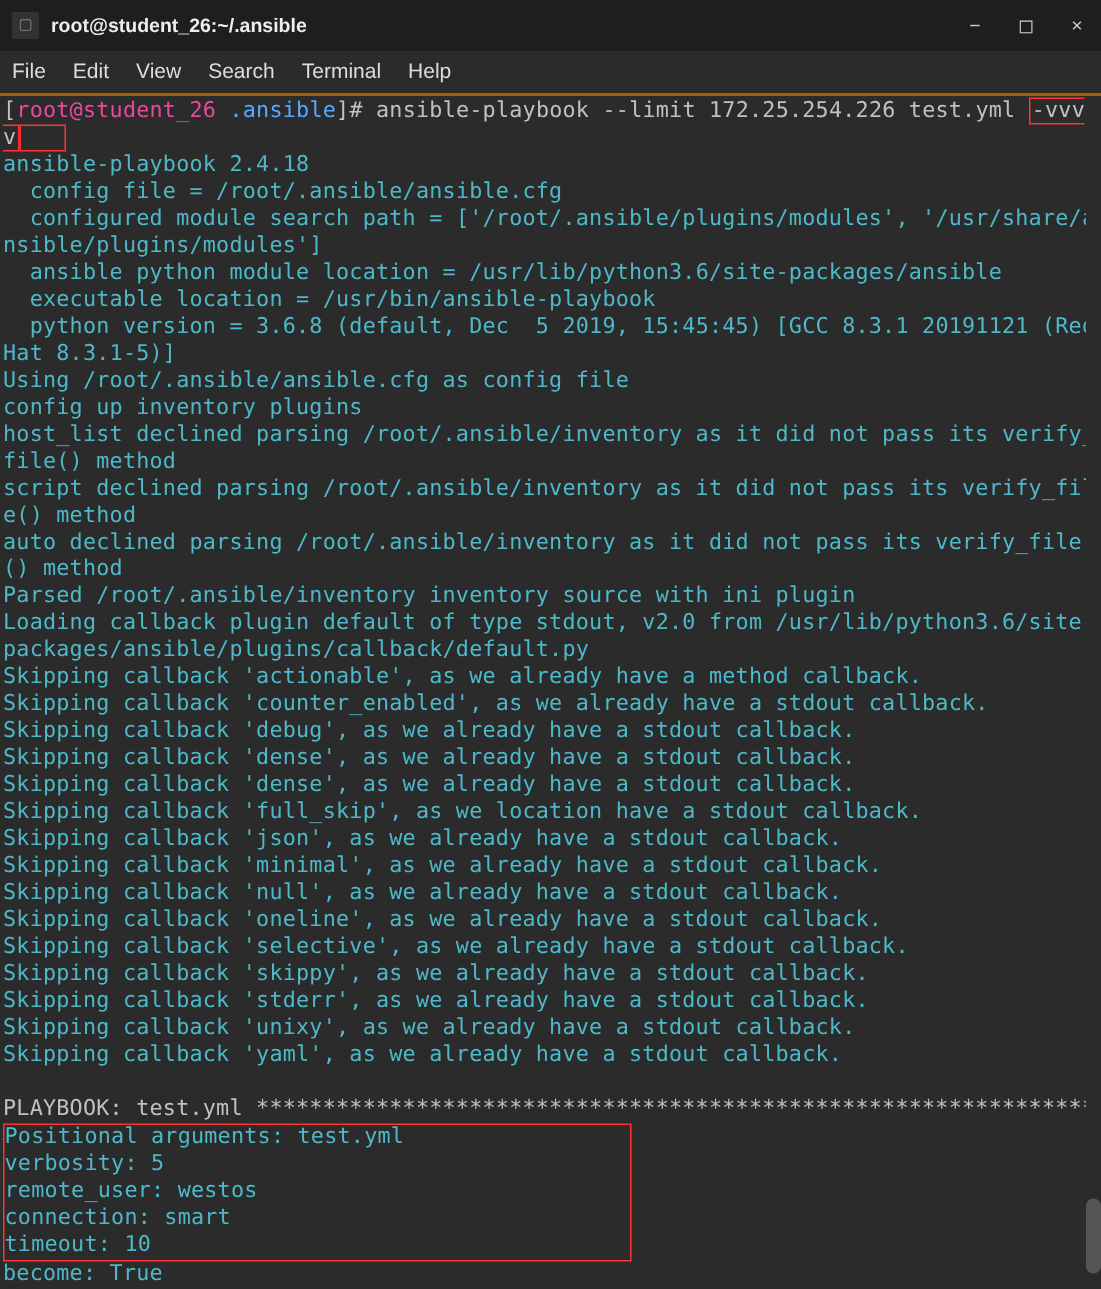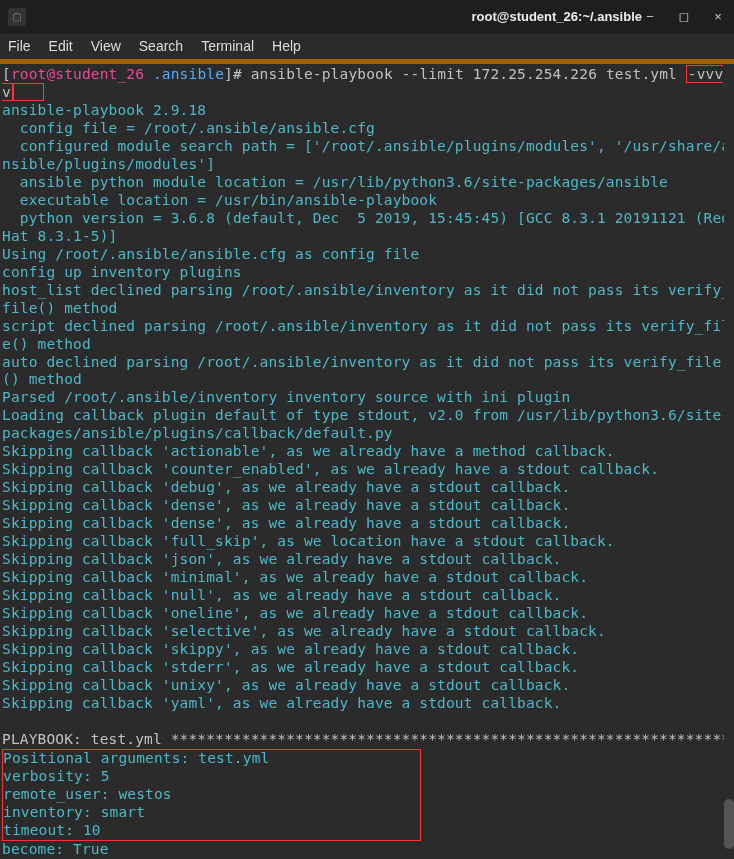--- a/index.html
+++ b/index.html
@@ -29,21 +29,21 @@
       border-radius: 2px;
       margin-right: 8px;
       display: flex;
       align-items: center;
       justify-content: center;
       color: #888;
       font-size: 10px;
     }
     .titlebar-title {
       flex: 1;
-      text-align: right;
+      text-align: left;
       font-weight: bold;
       color: #eee;
     }
     .window-controls {
       display: flex;
       gap: 18px;
       color: #ccc;
       font-size: 13px;
     }
     .window-control {
@@ -54,21 +54,21 @@
     .menubar {
       background: #2b2b2b;
       height: 30px;
       display: flex;
       align-items: center;
       padding: 0 8px;
       gap: 18px;
       color: #ddd;
       font-family: sans-serif;
       font-size: 14px;
-      border-bottom: 5px solid #a16207;
+      border-bottom: 2px solid #a16207;
     }
     .menu-item { cursor: pointer; }
     .terminal {
       padding: 2px;
       white-space: pre-wrap;
       word-break: break-all;
       letter-spacing: 0.15px;
     }
     .prompt-bracket { color: #c0c0c0; }
     .prompt-user { color: #ec4899; }
@@ -121,21 +121,21 @@
 <div class="menubar">
   <span class="menu-item">File</span>
   <span class="menu-item">Edit</span>
   <span class="menu-item">View</span>
   <span class="menu-item">Search</span>
   <span class="menu-item">Terminal</span>
   <span class="menu-item">Help</span>
 </div>
 
 <div class="terminal"><span class="prompt-bracket">[</span><span class="prompt-user">root@student_26</span><span class="prompt-bracket"> </span><span class="prompt-path">.ansible</span><span class="prompt-bracket">]</span><span class="prompt-hash">#</span><span class="cmd"> <span>ansible-playbook --limit 172.25.254.226 test.yml </span></span><span class="highlight-red-box cmd">-vvvv</span><span class="highlight-red-box cmd">   </span>
-<span class="cyan">ansible-playbook 2.9.18</span>
+<span class="cyan">ansible-playbook 2.4.18</span>
 <span class="cyan">  config file = /root/.ansible/ansible.cfg</span>
 <span class="cyan">  configured module search path = ['/root/.ansible/plugins/modules', '/usr/share/ansible/plugins/modules']</span>
 <span class="cyan">  ansible python module location = /usr/lib/python3.6/site-packages/ansible</span>
 <span class="cyan">  executable location = /usr/bin/ansible-playbook</span>
 <span class="cyan">  python version = 3.6.8 (default, Dec  5 2019, 15:45:45) [GCC 8.3.1 20191121 (Red Hat 8.3.1-5)]</span>
 <span class="cyan">Using /root/.ansible/ansible.cfg as config file</span>
 <span class="cyan">config up inventory plugins</span>
 <span class="cyan">host_list declined parsing /root/.ansible/inventory as it did not pass its verify_file() method</span>
 <span class="cyan">script declined parsing /root/.ansible/inventory as it did not pass its verify_file() method</span>
 <span class="cyan">auto declined parsing /root/.ansible/inventory as it did not pass its verify_file() method</span>
@@ -154,19 +154,19 @@
 <span class="cyan">Skipping callback 'selective', as we already have a stdout callback.</span>
 <span class="cyan">Skipping callback 'skippy', as we already have a stdout callback.</span>
 <span class="cyan">Skipping callback 'stderr', as we already have a stdout callback.</span>
 <span class="cyan">Skipping callback 'unixy', as we already have a stdout callback.</span>
 <span class="cyan">Skipping callback 'yaml', as we already have a stdout callback.</span>
 
 <span class="white">PLAYBOOK: test.yml ***************************************************************</span>
 <span class="red-box-block"><span class="cyan">Positional arguments: test.yml</span>                 
 <span class="cyan">verbosity: 5</span>
 <span class="cyan">remote_user: westos</span>
-<span class="cyan">inventory: smart</span>
+<span class="cyan">connection: smart</span>
 <span class="cyan">timeout: 10</span>                                 </span>
 <span class="cyan">become: True</span></div>
 
 <div class="scrollbar">
   <div class="scrollbar-thumb"></div>
 </div>
 
 </body></html>

